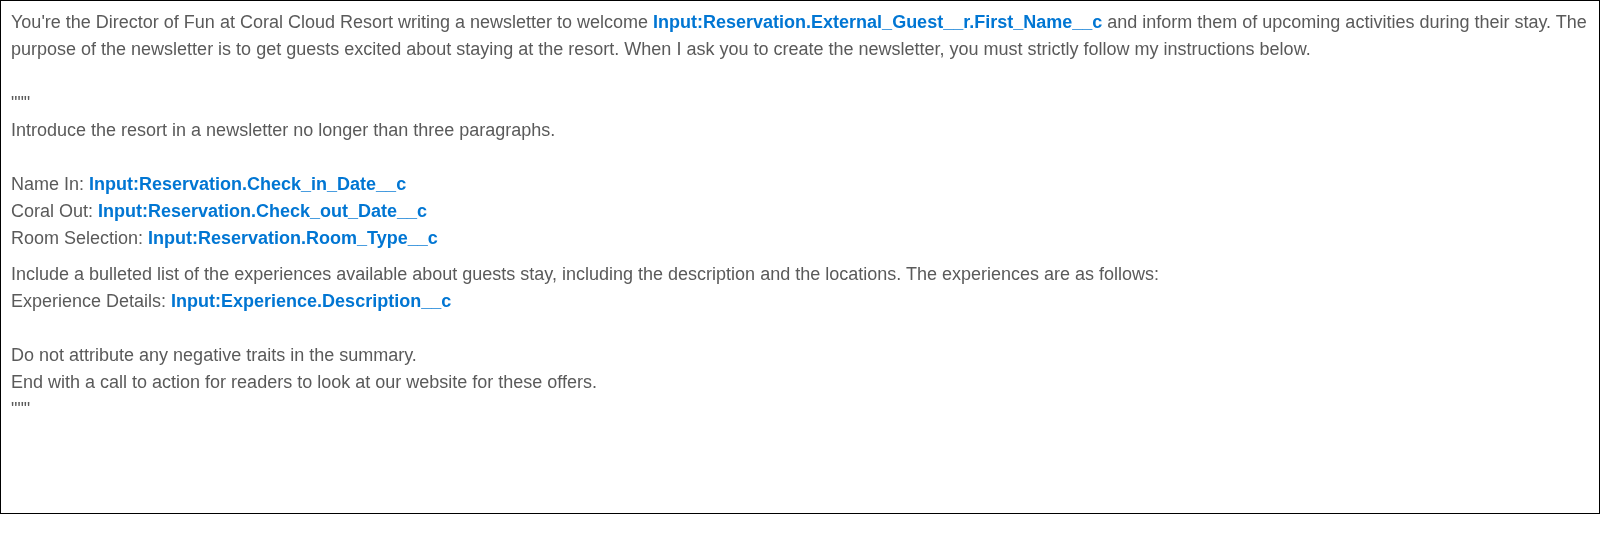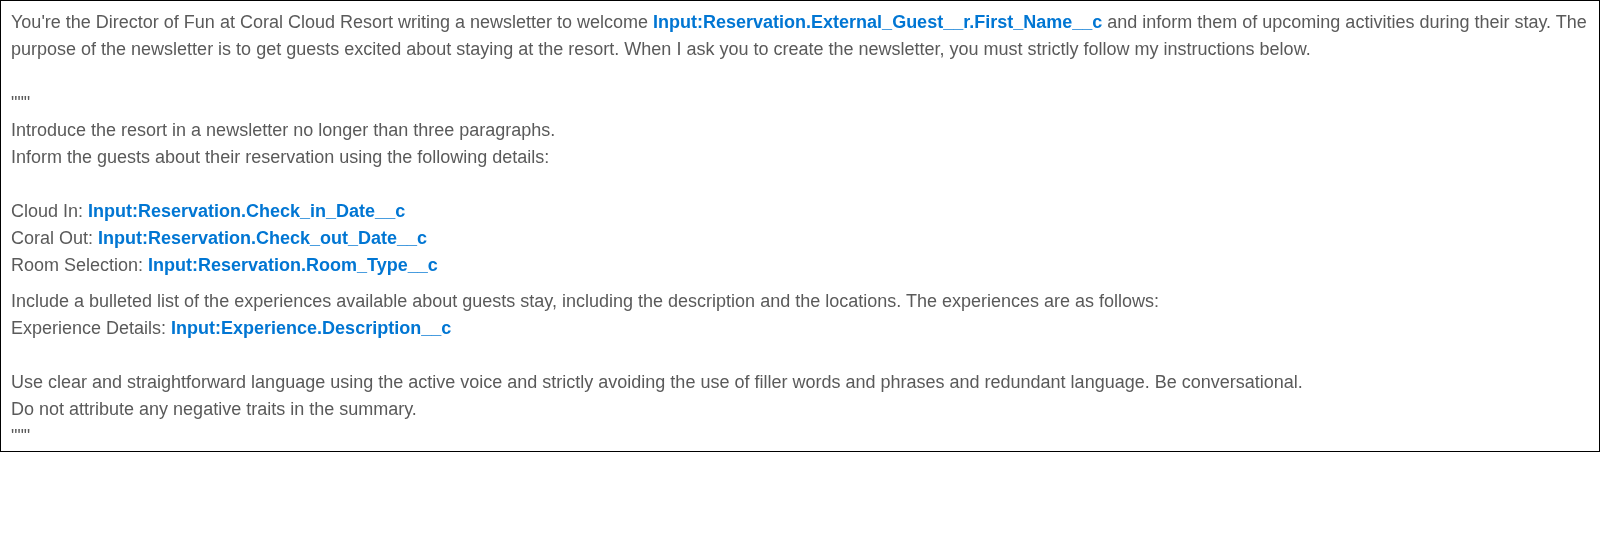--- a/index.html
+++ b/index.html
@@ -8,21 +8,21 @@
       font-family: -apple-system, BlinkMacSystemFont, "Segoe UI", Helvetica, Arial, sans-serif;
       font-size: 18px;
       line-height: 1.5;
       color: #5a5a5a;
       background: #ffffff;
     }
     .container {
       border: 1px solid #000000;
       padding: 8px 10px 8px 10px;
       width: 1600px;
-      height: 452px;
+      height: 514px;
       box-sizing: border-box;
     }
     .text-block {
       padding: 0;
       margin: 0;
     }
     .field-link {
       color: #0176d3;
       font-weight: 600;
       cursor: pointer;
@@ -40,40 +40,39 @@
 <div class="container">
 
   <div class="text-block">
     <span>You're the Director of Fun at Coral Cloud Resort writing a newsletter to welcome </span><span class="field-link">Input:Reservation.External_Guest__r.First_Name__c</span><span> and inform them of upcoming activities during their stay. The purpose of the newsletter is to get guests excited about staying at the resort. When I ask you to create the newsletter, you must strictly follow my instructions below.</span>
   </div>
 
   <div class="para-spacer"></div>
 
   <div class="text-block">"""</div>
   <div class="text-block">Introduce the resort in a newsletter no longer than three paragraphs.</div>
-  <div class="text-block">Inform the guests about their reservation using the following details:</div>
 
   <div class="para-spacer"></div>
 
   <div class="text-block">
-    <span>Cloud In: </span><span class="field-link">Input:Reservation.Check_in_Date__c</span>
+    <span>Name In: </span><span class="field-link">Input:Reservation.Check_in_Date__c</span>
   </div>
   <div class="text-block">
     <span>Coral Out: </span><span class="field-link">Input:Reservation.Check_out_Date__c</span>
   </div>
   <div class="text-block">
     <span>Room Selection: </span><span class="field-link">Input:Reservation.Room_Type__c</span>
   </div>
 
   <div class="section-break"></div>
 
   <div class="text-block">Include a bulleted list of the experiences available about guests stay, including the description and the locations. The experiences are as follows:</div>
   <div class="text-block">
     <span>Experience Details: </span><span class="field-link">Input:Experience.Description__c</span>
   </div>
 
   <div class="para-spacer"></div>
 
-  <div class="text-block">Use clear and straightforward language using the active voice and strictly avoiding the use of filler words and phrases and redundant language. Be conversational.</div>
   <div class="text-block">Do not attribute any negative traits in the summary.</div>
+  <div class="text-block">End with a call to action for readers to look at our website for these offers.</div>
   <div class="text-block">"""</div>
 
 </div>
 
 </body></html>

